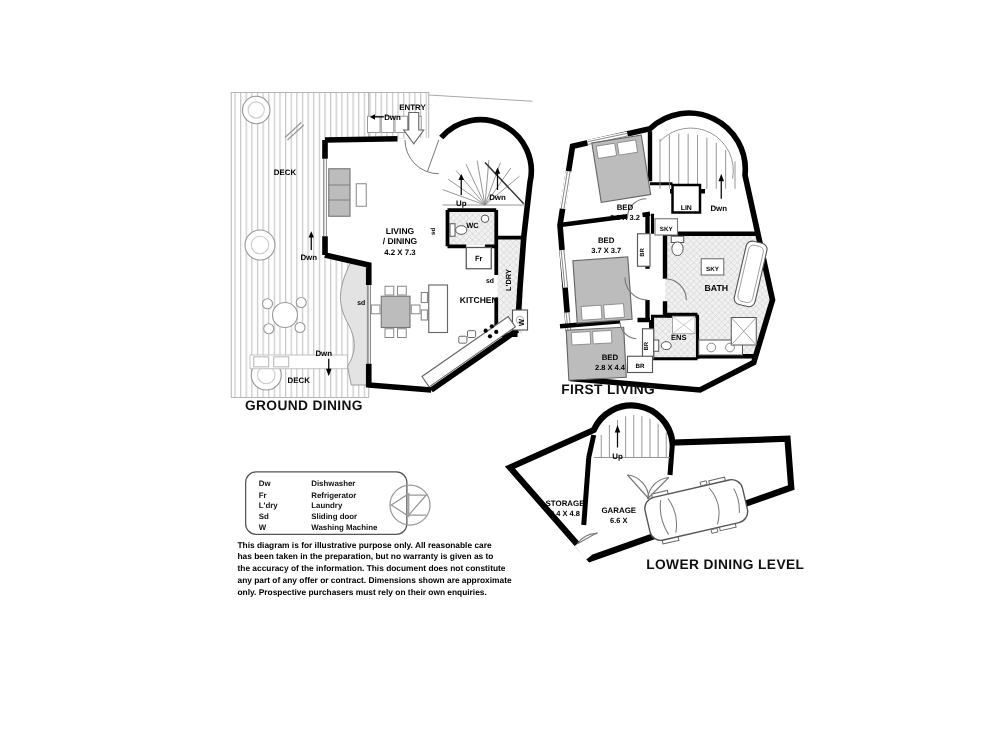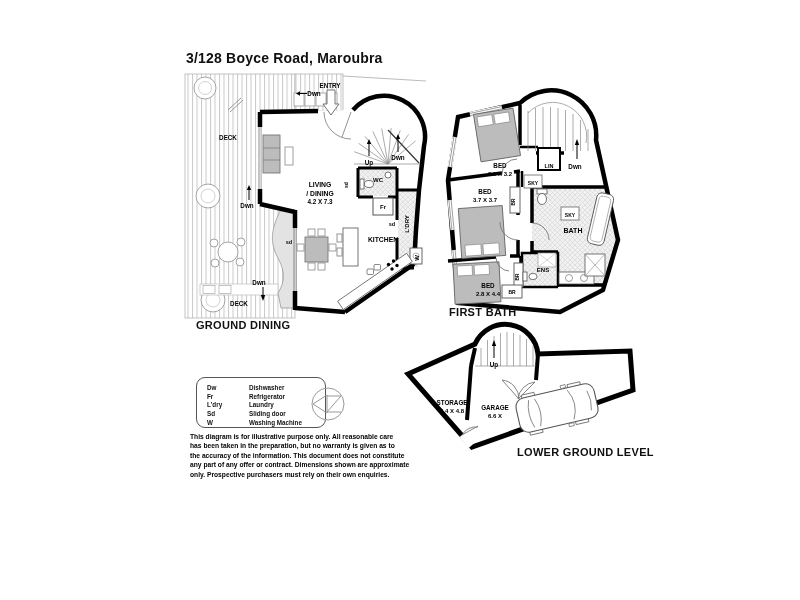--- a/index.html
+++ b/index.html
@@ -18,21 +18,20 @@
   .legend .abbr{width:42px;font-size:6.3px;font-weight:bold;color:#111}
   .legend .lab{font-size:6.3px;font-weight:bold;color:#111}
   .disc{left:190px;top:432px;width:250px}
   .disc div{font-size:6.7px;font-weight:bold;line-height:9.4px;color:#000;white-space:nowrap}
 </style>
 </head>
 <body>
 
 <div class="page">
 
-  <div class="abs title">3/128 Boyce Road, Maroubra</div>
 
   <svg style="left:183px;top:72px" width="245" height="255" viewBox="0 0 245 255">
     <defs>
       <pattern id="gDeck" width="4.5" height="8" patternUnits="userSpaceOnUse">
         <rect width="4.5" height="8" fill="#ffffff"></rect>
         <line x1="0.5" y1="0" x2="0.5" y2="8" stroke="#c9c9c9" stroke-width="1"></line>
       </pattern>
       <pattern id="gTile" width="5" height="5" patternUnits="userSpaceOnUse">
         <rect width="5" height="5" fill="#f1f1f1"></rect>
         <path d="M0,5 L5,0 M0,0 L5,5" stroke="#d4d4d4" stroke-width="0.6"></path>
@@ -294,21 +293,21 @@
     <text x="133" y="138" class="t7">BATH</text>
     <text x="103" y="177" class="t6">ENS</text>
     <text x="109" y="73" class="t55">LIN</text>
     <text x="93" y="89.5" class="t5">SKY</text>
     <text x="130" y="121.5" class="t5">SKY</text>
     <text x="75" y="107" class="t48" transform="rotate(-90 75 107)">BR</text>
     <text x="78.5" y="182" class="t48" transform="rotate(-90 78.5 182)">BR</text>
     <text x="72" y="199" class="t5">BR</text>
     <text x="135" y="74" class="t63">Dwn</text>
   </svg>
-  <div class="abs lvl" style="left:449px;top:306px">FIRST BATH</div>
+  <div class="abs lvl" style="left:449px;top:306px">FIRST LIVING</div>
 
   <svg style="left:405px;top:322px" width="230" height="148" viewBox="0 0 230 148">
     <path fill="#ffffff" d="M 3,52 L 70,22 A 33,33 0 0 1 133,32 L 225,29 L 228,68 L 67,125 Z"></path>
     <path stroke="#000" stroke-width="5" fill="none" d="M 3,52 L 70,22 A 33,33 0 0 1 133,32 L 225,29 L 228,68 L 67,125 Z"></path>
     <path stroke="#000" stroke-width="4" fill="none" d="M 70,26 L 66,44 M 66,44 L 62,98 M 133,32 L 131,58"></path>
 
     <g>
       <line x1="66" y1="124" x2="57" y2="113" stroke="#fff" stroke-width="6"></line>
       <path d="M 57,113 A 17,17 0 0 1 73,105" stroke="#777" stroke-width="0.9" fill="none"></path>
       <line x1="57" y1="113" x2="73" y2="104" stroke="#777" stroke-width="0.9"></line>
@@ -347,21 +346,21 @@
       <rect x="8" y="-21" width="5" height="3" fill="#fff" stroke="#666" stroke-width="0.7"></rect>
       <rect x="8" y="18" width="5" height="3" fill="#fff" stroke="#666" stroke-width="0.7"></rect>
     </g>
 
     <text x="47" y="83" class="t63">STORAGE</text>
     <text x="47" y="91" class="t6">3.4 X 4.8</text>
     <text x="90" y="88" class="t63">GARAGE</text>
     <text x="90" y="96" class="t6">6.6 X</text>
     <text x="89" y="45" class="t63">Up</text>
   </svg>
-  <div class="abs lvl" style="left:517px;top:446px">LOWER GROUND LEVEL</div>
+  <div class="abs lvl" style="left:517px;top:446px">LOWER DINING LEVEL</div>
 
   <div class="abs legend">
     <div class="row">
       <span class="abbr">Dw</span>
       <span class="lab">Dishwasher</span>
     </div>
     <div class="row">
       <span class="abbr">Fr</span>
       <span class="lab">Refrigerator</span>
     </div>

